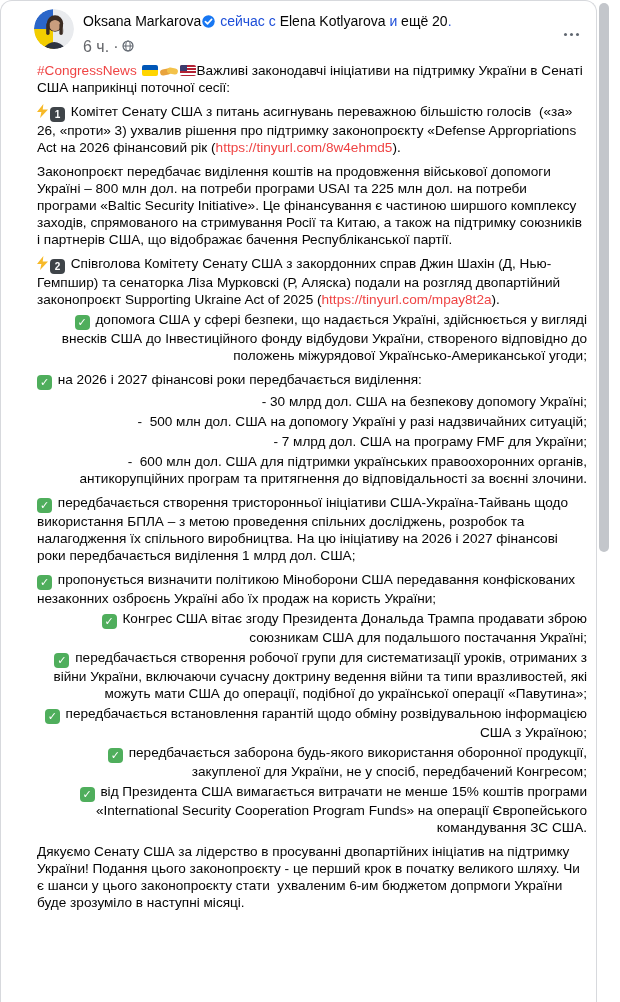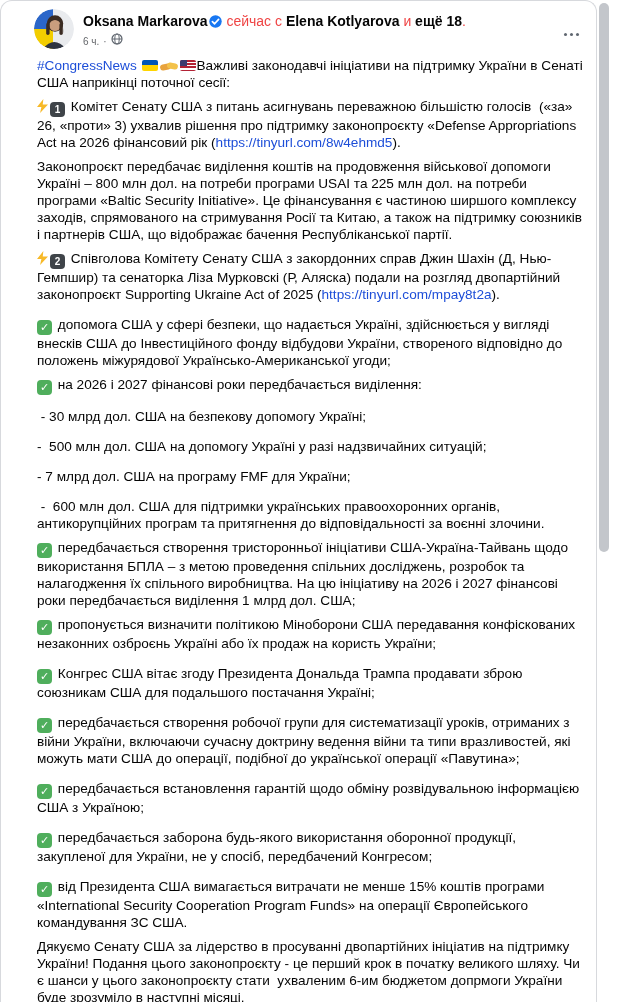--- a/index.html
+++ b/index.html
@@ -4,35 +4,35 @@
 <style>
   html,body{margin:0;padding:0;width:620px;height:1002px;overflow:hidden;background:#fff;
     font-family:"Liberation Sans","DejaVu Sans",sans-serif;-webkit-font-smoothing:antialiased;}
   .card{position:absolute;left:0;top:0;width:597px;height:1002px;background:#fff;
     border:1px solid #d7d9dd;border-bottom:none;border-radius:12px 12px 0 0;overflow:hidden;box-sizing:border-box;}
   
   .header{position:relative;padding:8px 40px 0 33px;display:flex;gap:9px;}
   .avatar{width:40px;height:40px;border-radius:50%;flex:0 0 40px;overflow:hidden;cursor:pointer;}
   .header-text{padding-top:3px;min-width:0;}
   .name-line{font-size:14px;line-height:18px;color:#050505;}
-  .name-line .bold{font-weight:700;cursor:pointer;}
-  .name-line .plain{color:#ef4444;}
+  .name-line .bold{font-weight:400;cursor:pointer;}
+  .name-line .plain{color:#1d4ed8;}
   .vbadge{display:inline-block;vertical-align:-2px;margin:0 1px;}
-  .time-line{margin-top:1px;font-size:10px;line-height:16px;color:#65676B;display:flex;align-items:center;gap:4px;}
+  .time-line{margin-top:7px;font-size:16px;line-height:16px;color:#65676B;display:flex;align-items:center;gap:4px;}
   .globe{display:inline-block;}
   .menu-dots{position:absolute;top:26px;right:12px;width:22px;height:14px;cursor:pointer;}
   .menu-dots i{position:absolute;top:6px;width:3.2px;height:3.2px;border-radius:50%;background:#606770;}
   .menu-dots i:nth-child(1){left:2px}.menu-dots i:nth-child(2){left:8px}.menu-dots i:nth-child(3){left:14px}
   
   .post-body{padding:7px 9px 0 36px;font-size:13.6px;line-height:17px;color:#050505;}
   .para{margin-top:7px;}
-  .para.tight{margin-top:13px;}
+  .para.tight{margin-top:3px;text-align:right;}
   .para:first-child{margin-top:0;}
   .txt{white-space:pre-wrap;}
-  .lnk{color:#1d4ed8;text-decoration:none;cursor:pointer;}
+  .lnk{color:#ef4444;text-decoration:none;cursor:pointer;}
   
   .emoji{display:inline-block;vertical-align:-2px;}
   .e-ua-flag{width:16px;height:11px;border-radius:2px;margin:0 1px;vertical-align:-1px;
     background:linear-gradient(180deg,#0057B7 0 50%,#FFD500 50% 100%);}
   .e-us-flag{width:16px;height:11px;border-radius:2px;margin:0 1px;vertical-align:-1px;position:relative;overflow:hidden;
     background:repeating-linear-gradient(180deg,#B22234 0 1.6px,#ffffff 1.6px 3.2px);}
   .e-us-flag::before{content:'';position:absolute;left:0;top:0;width:7px;height:6px;background:#3C3B6E;}
   .e-handshake{width:18px;height:12px;position:relative;margin:0 1px;}
   .e-handshake::before{content:'';position:absolute;left:0;top:4px;width:11px;height:5.5px;background:#E8A33D;border-radius:3px;transform:rotate(-10deg);}
   .e-handshake::after{content:'';position:absolute;right:0;top:3px;width:11px;height:5.5px;background:#F3C24A;border-radius:3px;transform:rotate(10deg);}
@@ -76,21 +76,21 @@
     </div>
     <div class="header-text">
       <div class="name-line">
         <span class="bold">Oksana Markarova</span><span class="vbadge"><svg width="13" height="13" viewBox="0 0 13 13">
               <circle cx="6.5" cy="6.5" r="6.2" fill="#1877F2"></circle>
               <path d="M3.4 6.7 L5.6 8.8 L9.6 4.4" stroke="#fff" stroke-width="1.7" fill="none" stroke-linecap="round" stroke-linejoin="round"></path>
             </svg></span>
         <span class="plain">сейчас с</span>
         <span class="bold">Elena Kotlyarova</span>
         <span class="plain">и</span>
-        <span class="bold">ещё 18</span><span class="plain">.</span>
+        <span class="bold">ещё 20</span><span class="plain">.</span>
       </div>
       <div class="time-line">
         <span>6 ч.</span>
         <span>·</span>
         <span class="globe"><svg width="12" height="12" viewBox="0 0 12 12">
               <circle cx="6" cy="6" r="5" fill="none" stroke="#606770" stroke-width="1.2"></circle>
               <ellipse cx="6" cy="6" rx="2.2" ry="5" fill="none" stroke="#606770" stroke-width="1"></ellipse>
               <line x1="1" y1="6" x2="11" y2="6" stroke="#606770" stroke-width="1"></line>
             </svg></span>
       </div>

